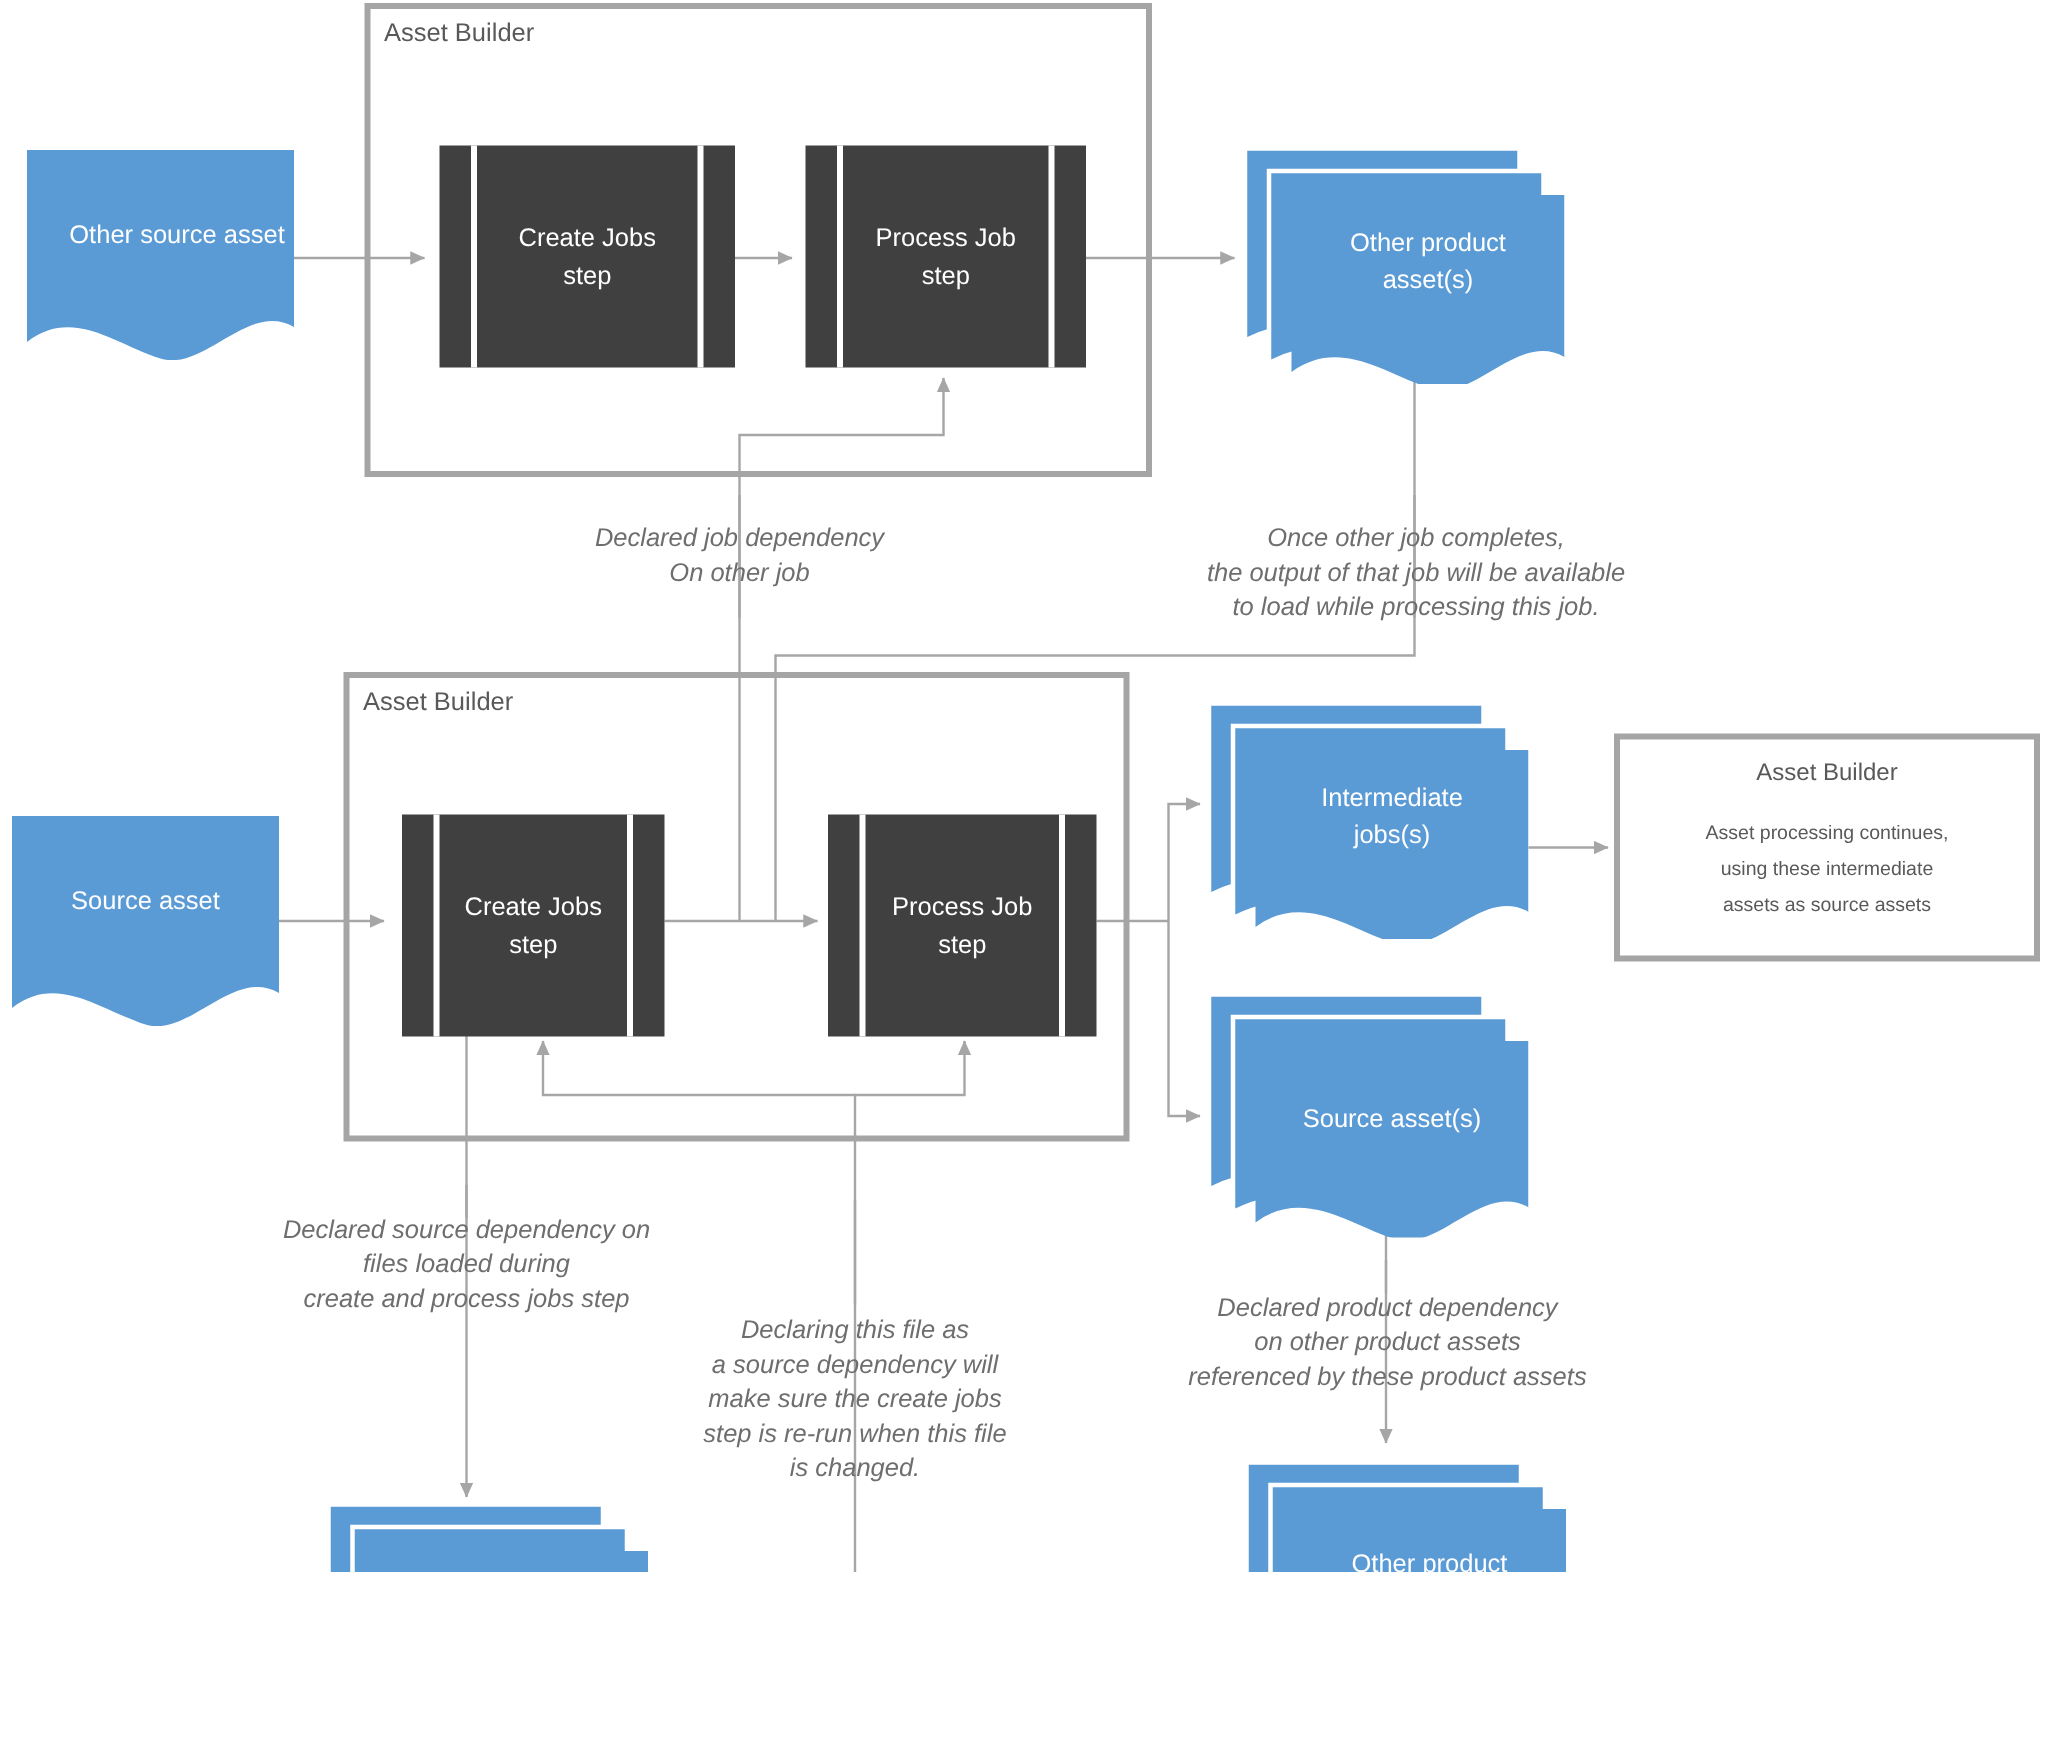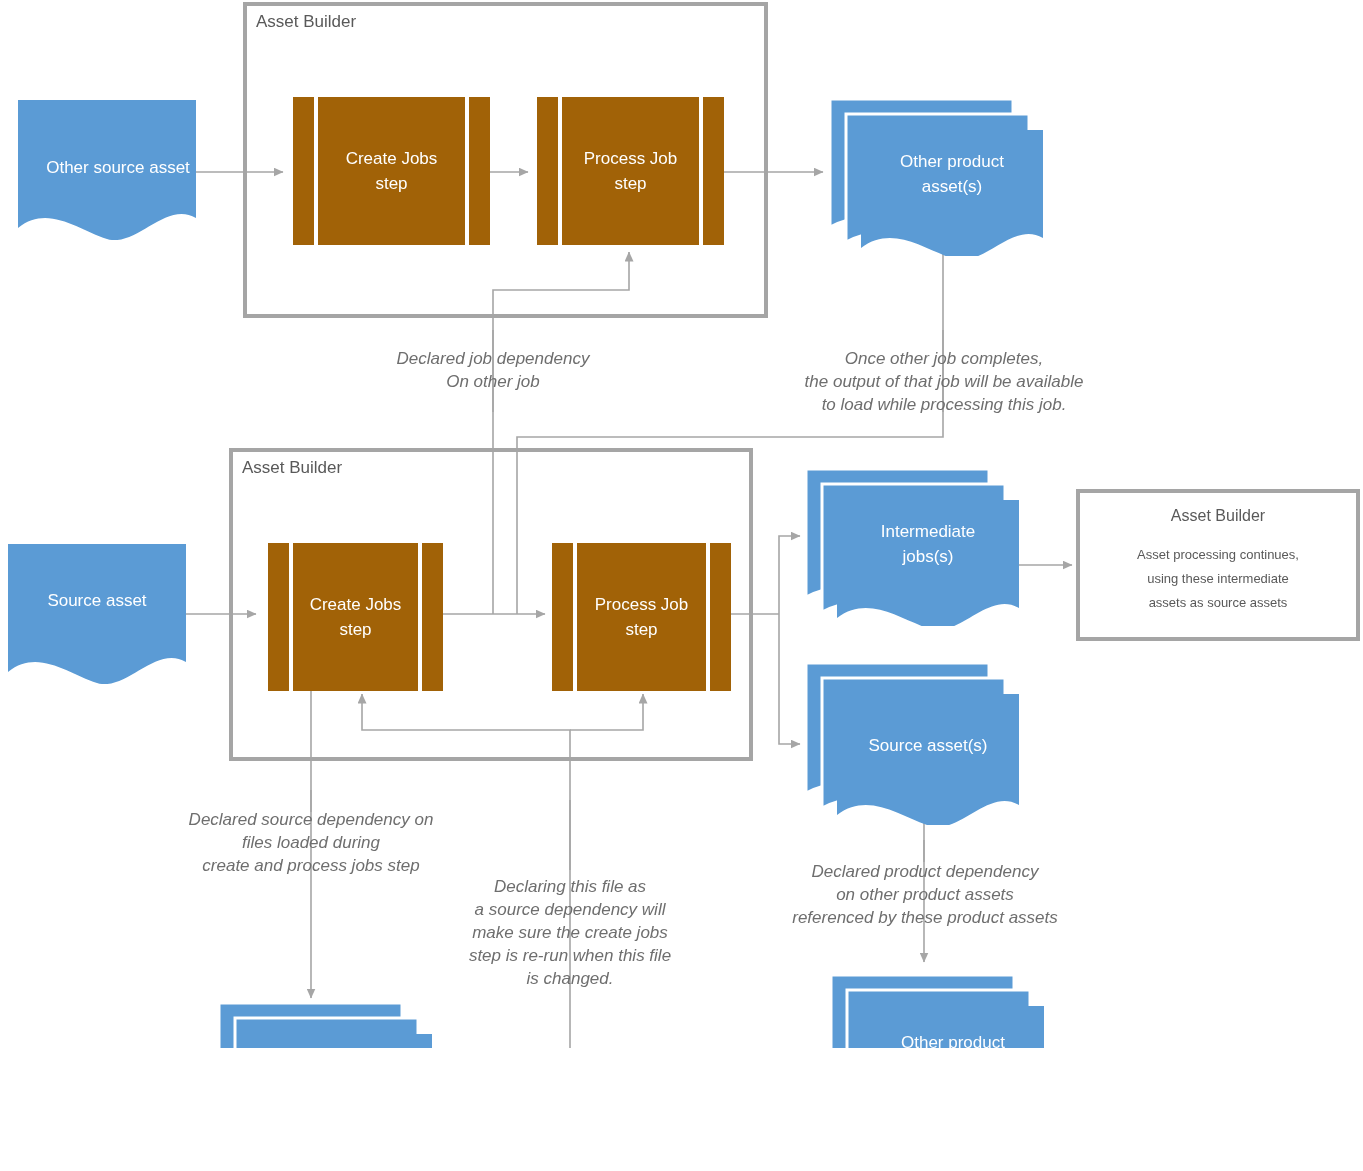--- a/index.html
+++ b/index.html
@@ -31,21 +31,21 @@
     position:absolute;
     color:#595959;
     font-size:17px;
     line-height:20px;
     white-space:nowrap;
   }
   
   .step{
     position:absolute;
     box-sizing:border-box;
-    background:#a16207;
+    background:#404040;
     display:flex;
     align-items:center;
     justify-content:center;
   }
   .step .bar-l,.step .bar-r{
     position:absolute;
     top:0; bottom:0;
     width:4px;
     background:#ffffff;
   }
@@ -169,21 +169,21 @@
     <span class="bar-l"></span>
     <span class="bar-r"></span>
     <span class="step-label">Process Job
 step</span>
   </div>
 
   <div class="doc" style="left:18px; top:100px; width:178px; height:140px;">
     <svg width="178" height="140" viewBox="0 0 178 140">
       <path d="M0,0 H178 V118 C148,100 118,148 89,139 C60,130 30,104 0,128 Z" fill="#5B9BD5"></path>
     </svg>
-    <div class="doc-label" style="top:55px;padding-left:22px;">Other source asset</div>
+    <div class="doc-label" style="top:44px;padding-left:22px;">Other source asset</div>
   </div>
 
   <div class="doc" style="left:827px; top:96px; width:216px; height:160px;">
     <svg width="216" height="160" viewBox="0 0 216 160">
       <g fill="#5B9BD5" stroke="#ffffff" stroke-width="3">
         <path d="M3,3 H186 V121 C158,104 130,150 103,142 C76,134 48,108 3,131 Z"></path>
         <path d="M19,18 H202 V136 C174,119 146,165 119,157 C92,149 64,123 19,146 Z"></path>
       </g>
       <path d="M34,34 H216 V142 C186,124 156,172 127,163 C98,154 66,128 34,152 Z" fill="#5B9BD5"></path>
     </svg>

